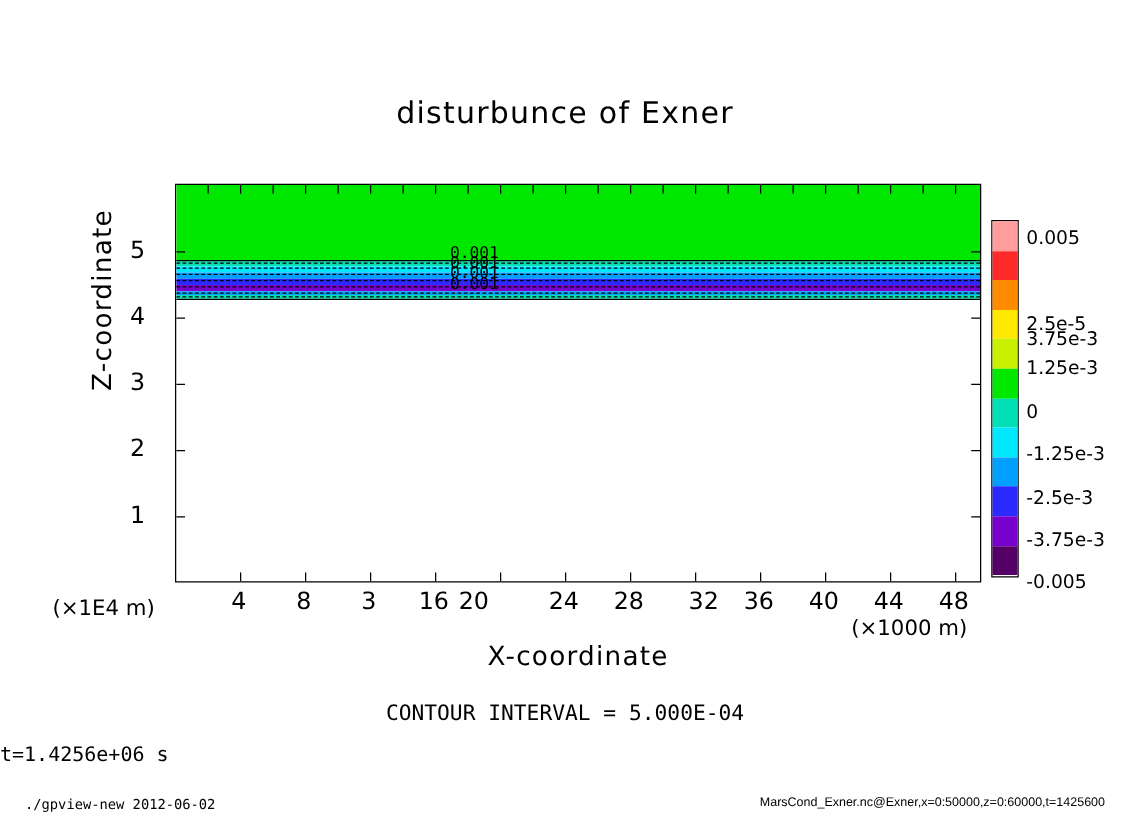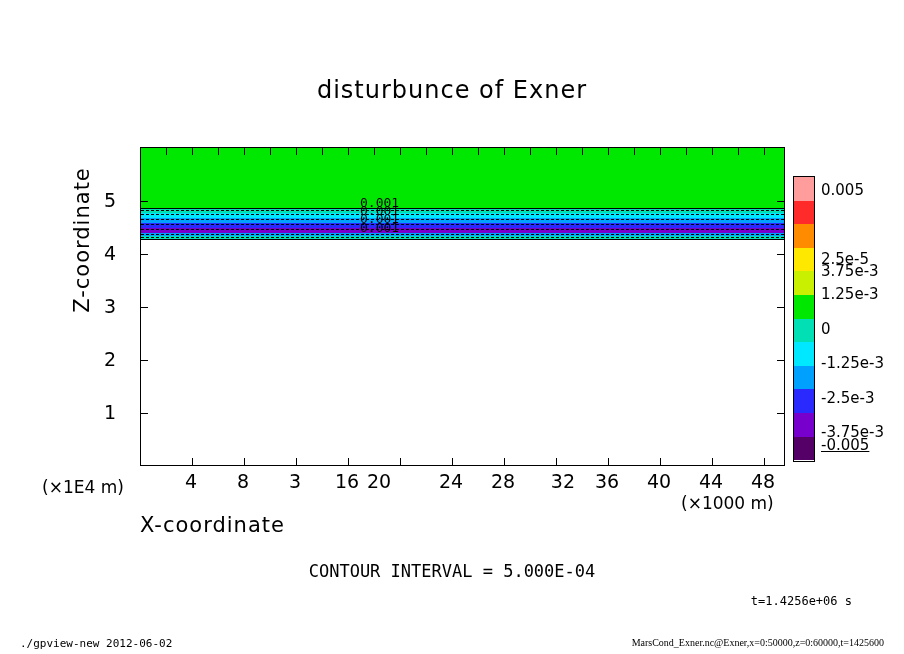--- a/index.html
+++ b/index.html
@@ -87,21 +87,21 @@
   #y-axis-title {
     left: -28px; top: 228px;
     width: 220px;
     text-align: center;
     font-size: 21px;
     transform: rotate(-90deg);
     letter-spacing: 1px;
   }
   #x-axis-title {
     left: 140px; top: 513px; width: 645px;
-    text-align: left;
+    text-align: center;
     font-size: 21px;
     letter-spacing: 1px;
   }
   #x-unit-left {
     left: 42px; top: 477px;
     font-size: 17px;
   }
   #x-unit-right {
     left: 681px; top: 493px;
     font-size: 17px;
@@ -133,33 +133,33 @@
 
   
   #contour-interval {
     left: 0; top: 561px; width: 904px;
     text-align: center;
     font-size: 17px;
     font-family: "DejaVu Sans Mono", monospace;
   }
   #time-stamp {
     left: 0; top: 594px; width: 852px;
-    text-align: right;
-    font-size: 12px;
+    text-align: left;
+    font-size: 16px;
     font-family: "DejaVu Sans Mono", monospace;
   }
   #footer-left {
     left: 20px; top: 637px;
     font-size: 11px;
     font-family: "DejaVu Sans Mono", monospace;
   }
   #footer-right {
     right: 20px; top: 637px;
     font-size: 10px;
-    font-family: Liberation Serif, serif;
+    font-family: Liberation Sans, sans-serif;
     text-align: right;
     margin-left: 15px;
   }
 </style>
 </head>
 <body>
 
 <div class="abs" id="chart-title">disturbunce of Exner</div>
 
 <div class="abs" id="plot-frame">
@@ -282,18 +282,18 @@
 </div>
 
 <div class="cb-label" style="top:181px;">0.005</div>
 <div class="cb-label" style="top:216px;margin-top:46px;">3.75e-3</div>
 <div class="cb-label" style="top:250px;">2.5e-5</div>
 <div class="cb-label" style="top:285px;">1.25e-3</div>
 <div class="cb-label" style="top:320px;">0</div>
 <div class="cb-label" style="top:354px;">-1.25e-3</div>
 <div class="cb-label" style="top:389px;">-2.5e-3</div>
 <div class="cb-label" style="top:423px;">-3.75e-3</div>
-<div class="cb-label" style="top:436px;text-decoration:underline;">-0.005</div>
+<div class="cb-label" style="top:456px;">-0.005</div>
 
 <div class="abs" id="contour-interval">CONTOUR INTERVAL = 5.000E-04</div>
 <div class="abs" id="time-stamp">t=1.4256e+06 s</div>
 <div class="abs" id="footer-left">./gpview-new  2012-06-02</div>
 <div class="abs" id="footer-right">MarsCond_Exner.nc@Exner,x=0:50000,z=0:60000,t=1425600</div>
 
 </body></html>

